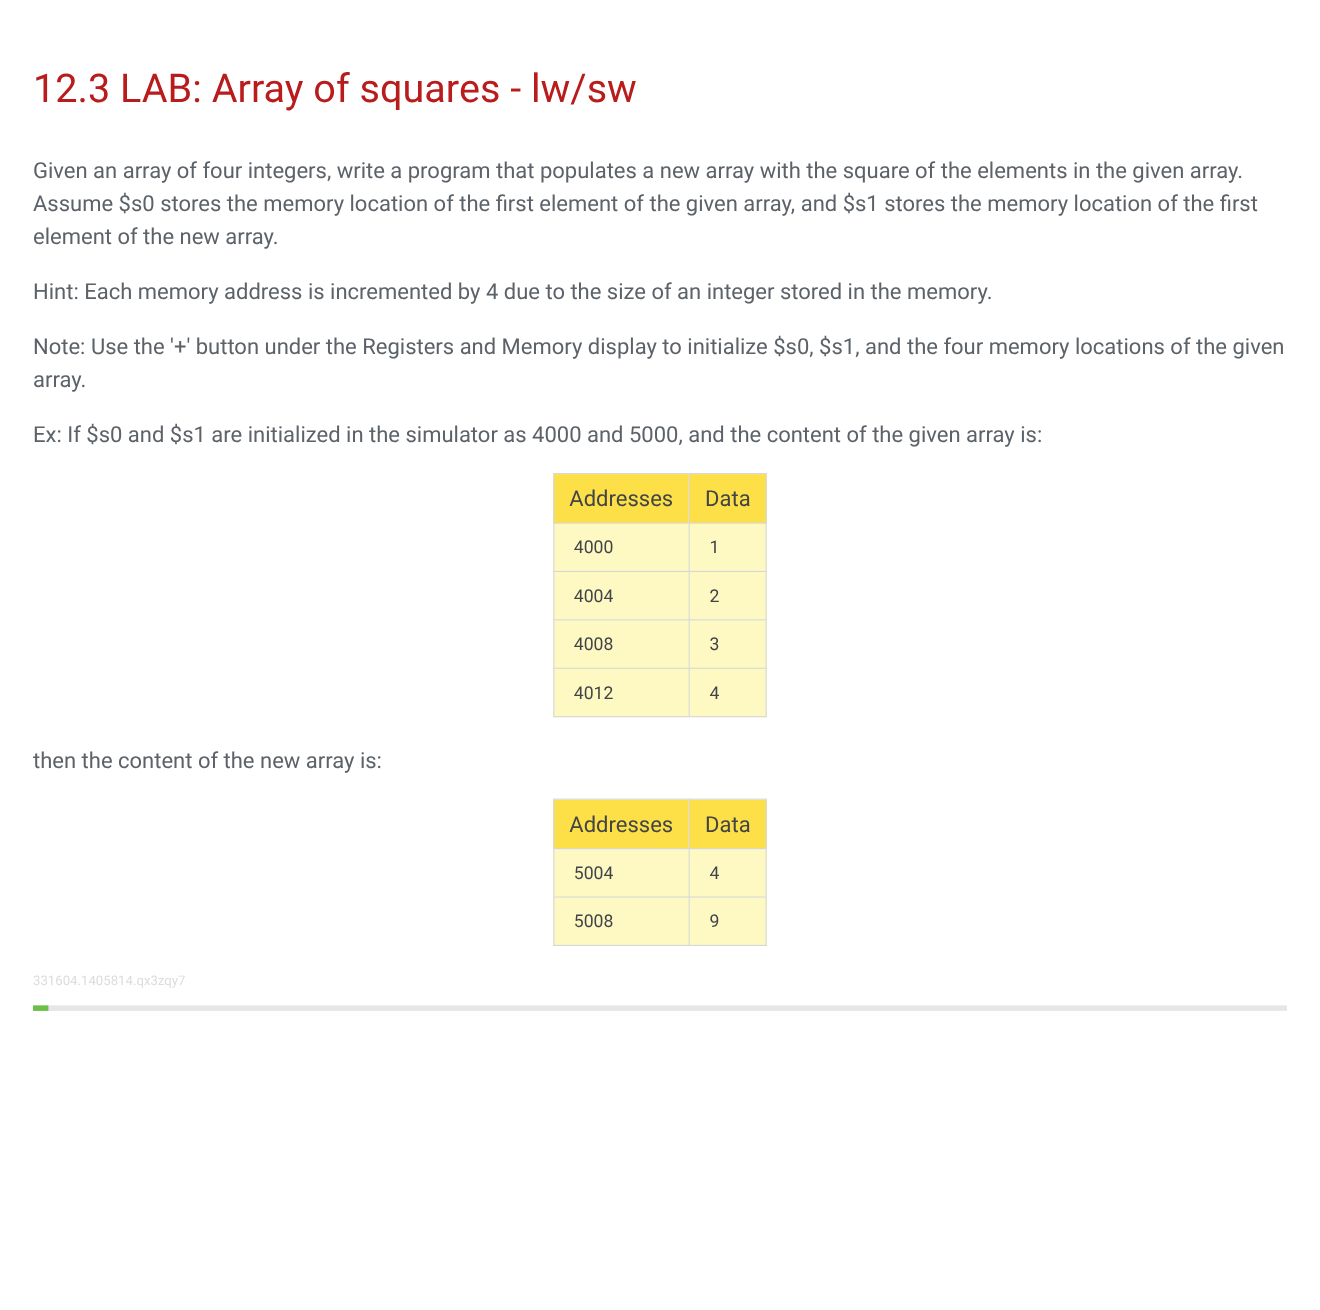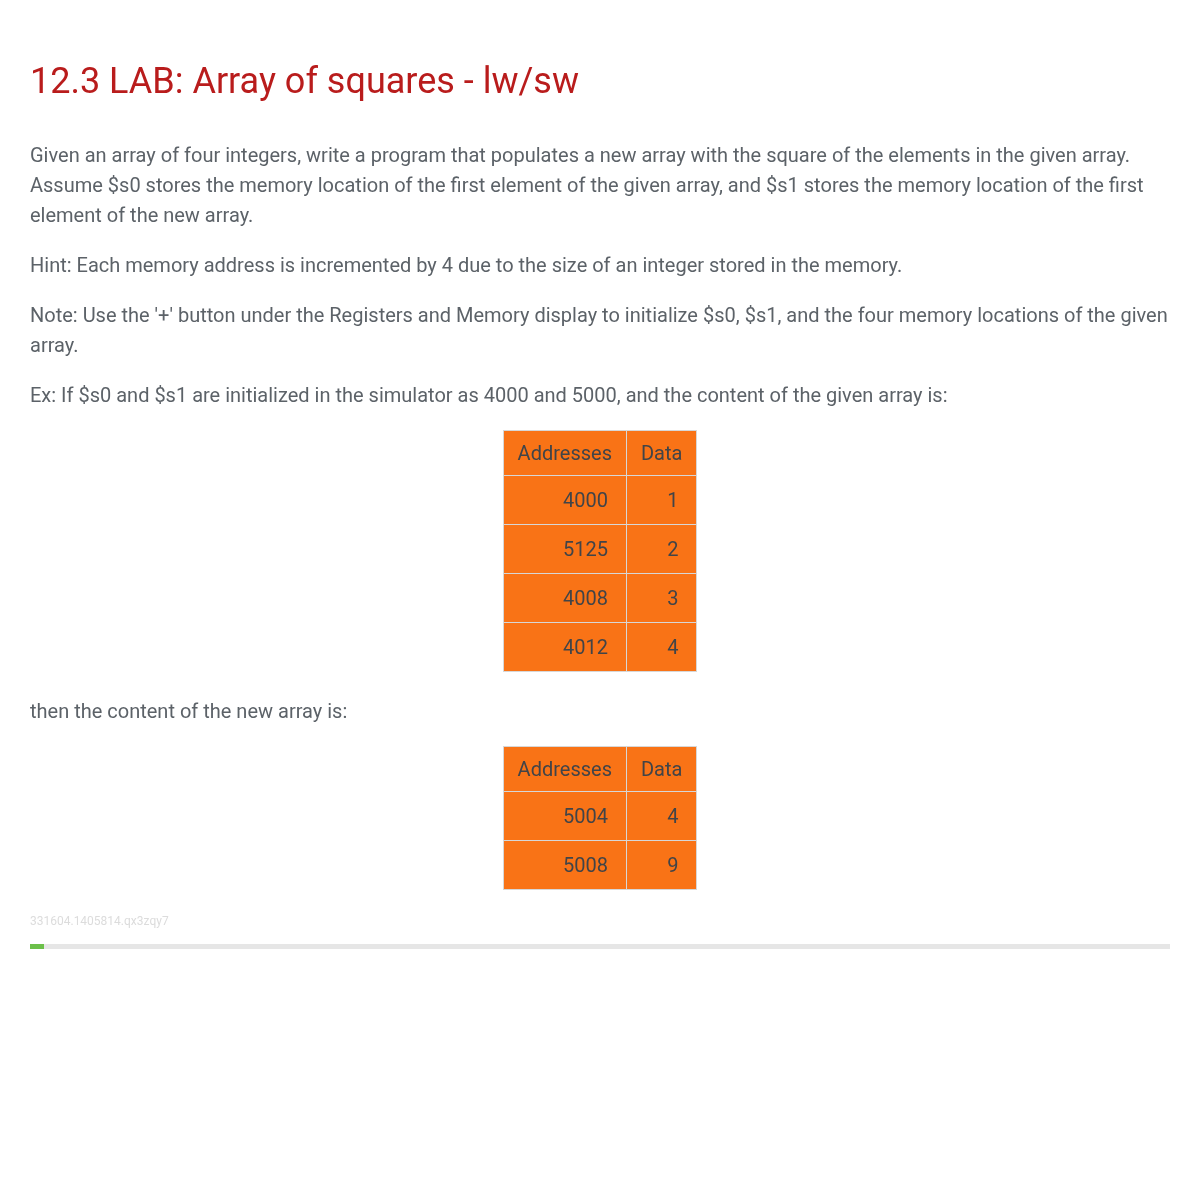--- a/index.html
+++ b/index.html
@@ -31,35 +31,35 @@
       display: flex;
       justify-content: center;
       margin: 10px 0 24px 0;
     }
     table.memory-table {
       border-collapse: collapse;
       background: #fff;
       border: 1px solid #d7d7d7;
     }
     table.memory-table th {
-      background: #f97316;
+      background: #fde047;
       font-weight: 400;
       color: #414448;
       font-size: 20px;
       border: 1px solid #d7d7d7;
       padding: 10px 14px;
       text-align: center;
     }
     table.memory-table td {
-      font-size: 20px;
+      font-size: 16px;
       color: #414448;
-      background: #f97316;
+      background: #fef9c3;
       border: 1px solid #d7d7d7;
       padding: 12px 18px;
-      text-align: right;
+      text-align: left;
     }
     .watermark {
       font-size: 12px;
       color: #dcdcdc;
     }
     .progress-bar {
       height: 5px;
       width: 100%;
       background: #e6e6e6;
       margin-top: 16px;
@@ -94,21 +94,21 @@
         <th>Addresses</th>
         <th>Data</th>
       </tr>
     </thead>
     <tbody>
       <tr>
         <td>4000</td>
         <td>1</td>
       </tr>
       <tr>
-        <td>5125</td>
+        <td>4004</td>
         <td>2</td>
       </tr>
       <tr>
         <td>4008</td>
         <td>3</td>
       </tr>
       <tr>
         <td>4012</td>
         <td>4</td>
       </tr>

